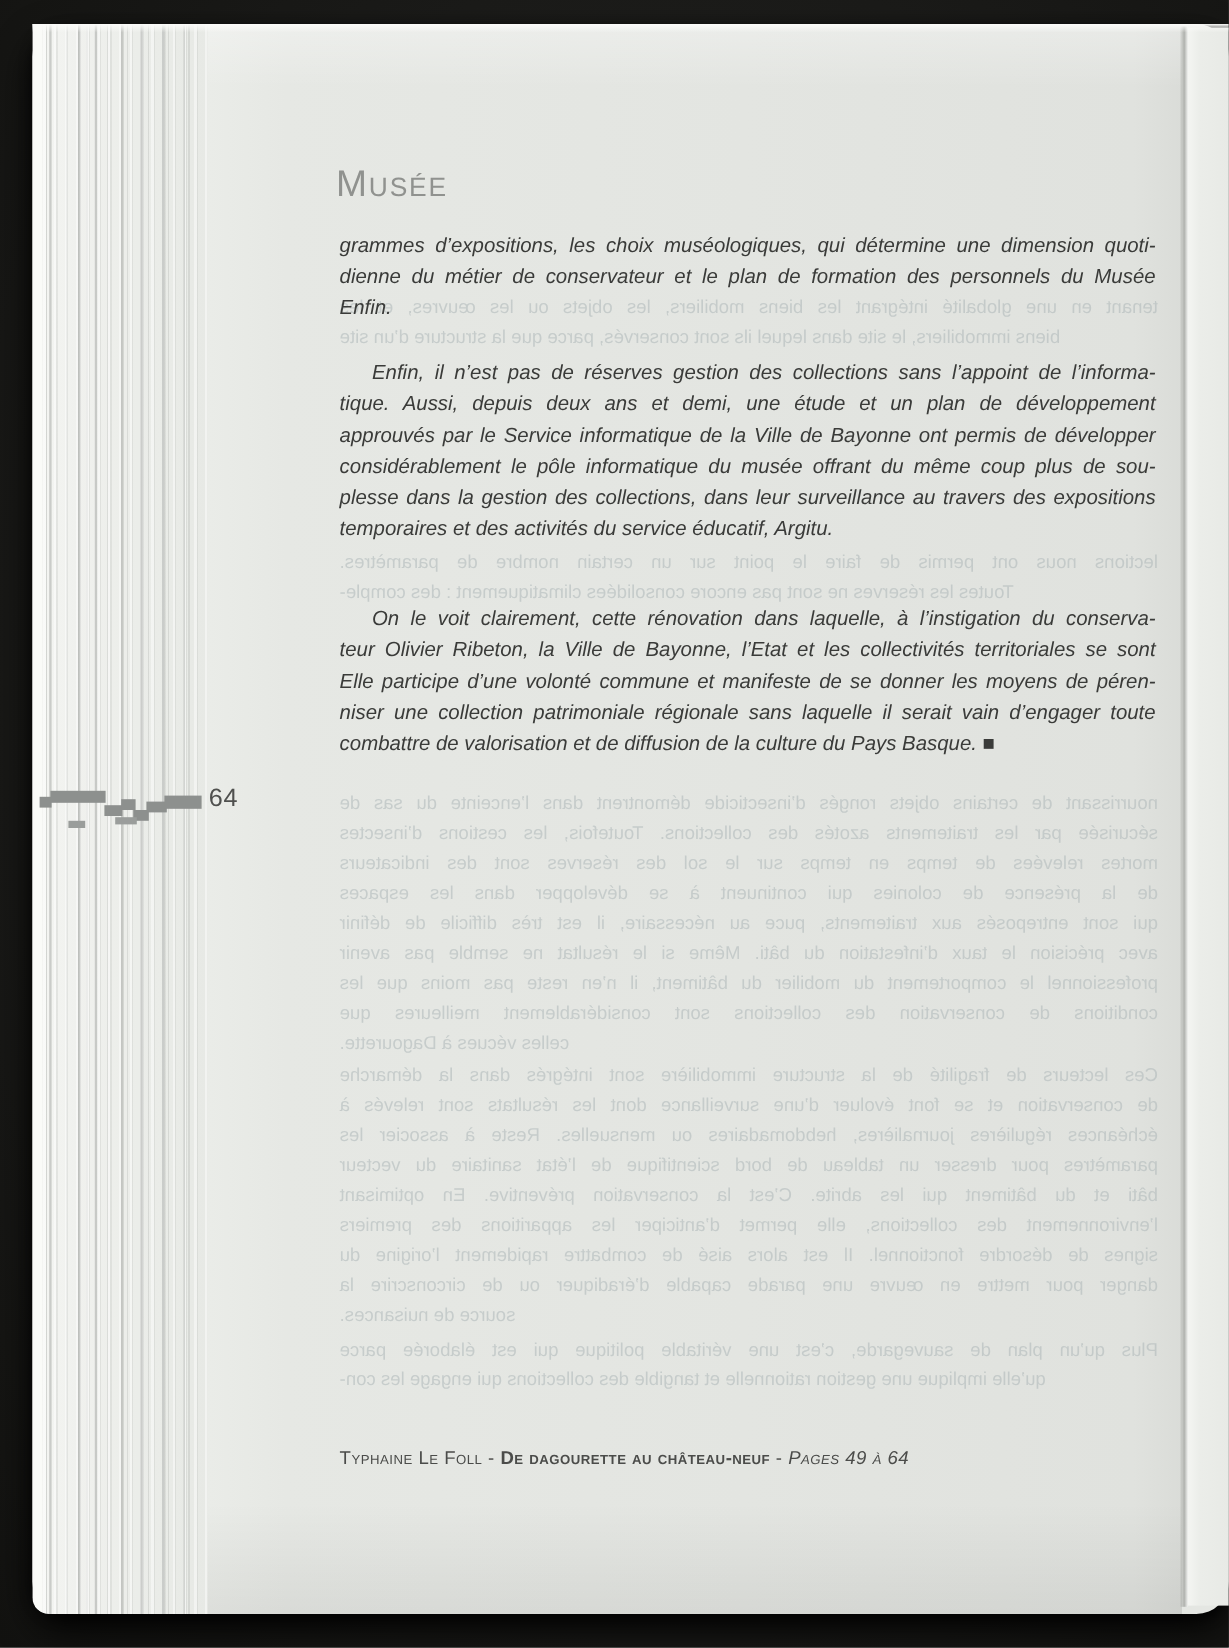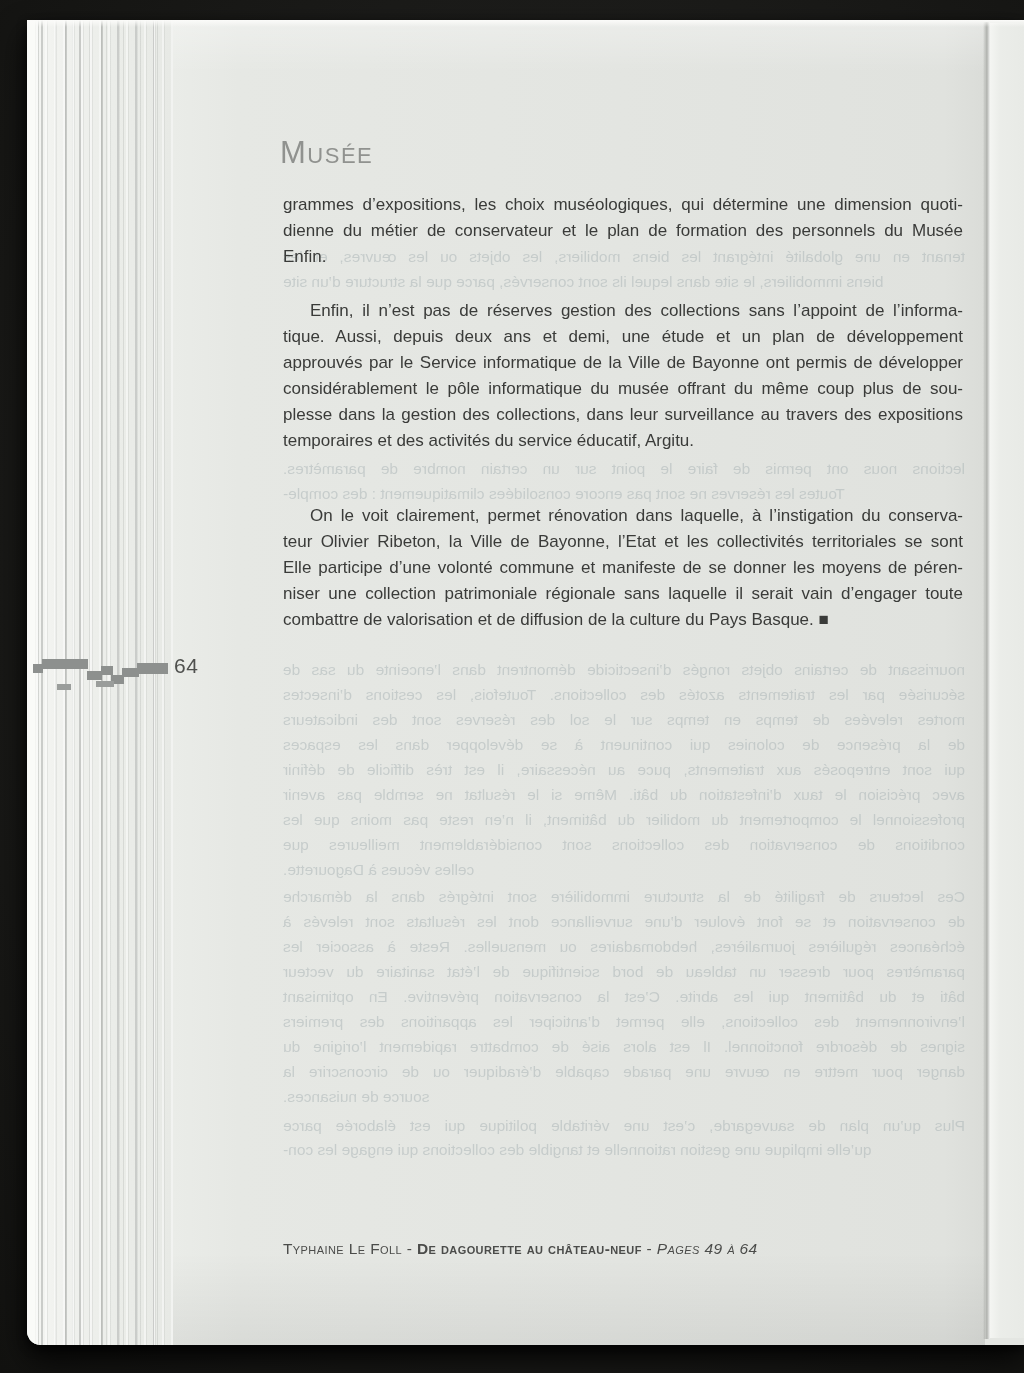--- a/index.html
+++ b/index.html
@@ -11,20 +11,21 @@
   .scene{
     position:absolute;inset:0;
     background:radial-gradient(ellipse at 55% 42%, #242422 0%, #1b1b19 55%, #121210 100%);
   }
   
   .book{
     position:absolute;left:27px;top:20px;width:997px;height:1325px;
     background:#e4e6e2;
     border-bottom-left-radius:14px;
     box-shadow:0 14px 30px rgba(0,0,0,.85), 0 4px 10px rgba(0,0,0,.6);
+    border-radius:27px;
   }
   .book::before{ 
     content:"";position:absolute;left:0;right:0;top:0;height:7px;
     background:linear-gradient(180deg,#fbfbf9 0%,rgba(251,251,249,0) 100%);
     z-index:6;
   }
   
   .edges{
     position:absolute;left:0;top:0;bottom:0;width:146px;
     border-bottom-left-radius:14px;
@@ -57,21 +58,21 @@
   
   .page-title{
     position:absolute;left:253px;top:94px;
     font-size:31px;font-weight:400;font-variant:small-caps;
     letter-spacing:1.5px;color:#90928f;z-index:8;
   }
   .para{
     position:absolute;left:256px;width:680px;z-index:8;
     font-size:17px;line-height:26px;color:#3a3b39;
   }
-  .para .line{text-align:justify;text-align-last:justify;}
+  .para .line{text-align:justify;text-align-last:justify;font-style:italic;}
   .para .line.last{text-align-last:left;}
   .para.indent .line:first-child{text-indent:27px;}
   .p1{top:172px;} .p2{top:278px;} .p3{top:483px;}
   
   .ghost{
     position:absolute;left:256px;width:682px;z-index:7;
     font-size:15.5px;line-height:25px;color:#a9b3b5;
     opacity:.5;filter:blur(.5px);
     transform:scaleX(-1);
   }
@@ -91,21 +92,20 @@
   .mk.m8{left:30px;top:664px;width:14px;height:6px;background:#9a9d9b;}
   .mk.m9{left:69px;top:661px;width:18px;height:6px;background:#9a9d9b;}
   .pagenum{
     position:absolute;left:147px;top:634px;z-index:9;
     font-size:21px;color:#4f504e;letter-spacing:.5px;text-align:right;
   }
   .footer{
     position:absolute;left:256px;top:1187px;width:690px;z-index:8;
     font-size:15.5px;color:#4b4c4a;font-variant:small-caps;letter-spacing:.4px;
     white-space:nowrap;
-    margin-top:33px;
   }
   .footer .f-title{font-weight:700;}
   .footer .f-pages{font-style:italic;}
 </style>
 </head>
 <body>
 
 <div class="scene">
   <div class="book">
 
@@ -168,21 +168,21 @@
       </div>
     <div class="para p2 indent">
         <div class="line">Enfin, il n’est pas de réserves gestion des collections sans l’appoint de l’informa-</div>
         <div class="line">tique. Aussi, depuis deux ans et demi, une étude et un plan de développement</div>
         <div class="line">approuvés par le Service informatique de la Ville de Bayonne ont permis de développer</div>
         <div class="line">considérablement le pôle informatique du musée offrant du même coup plus de sou-</div>
         <div class="line">plesse dans la gestion des collections, dans leur surveillance au travers des expositions</div>
         <div class="line last">temporaires et des activités du service éducatif, Argitu.</div>
       </div>
     <div class="para p3 indent">
-        <div class="line">On le voit clairement, permet rénovation dans laquelle, à l’instigation du conserva-</div>
+        <div class="line">On le voit clairement, cette rénovation dans laquelle, à l’instigation du conserva-</div>
         <div class="line">teur Olivier Ribeton, la Ville de Bayonne, l’Etat et les collectivités territoriales se sont</div>
         <div class="line">Elle participe d’une volonté commune et manifeste de se donner les moyens de péren-</div>
         <div class="line">niser une collection patrimoniale régionale sans laquelle il serait vain d’engager toute</div>
         <div class="line last">combattre de valorisation et de diffusion de la culture du Pays Basque. ■</div>
       </div>
 
     <div class="edgemarks">
       <div class="mk m1"></div>
       <div class="mk m2"></div>
       <div class="mk m3"></div>

